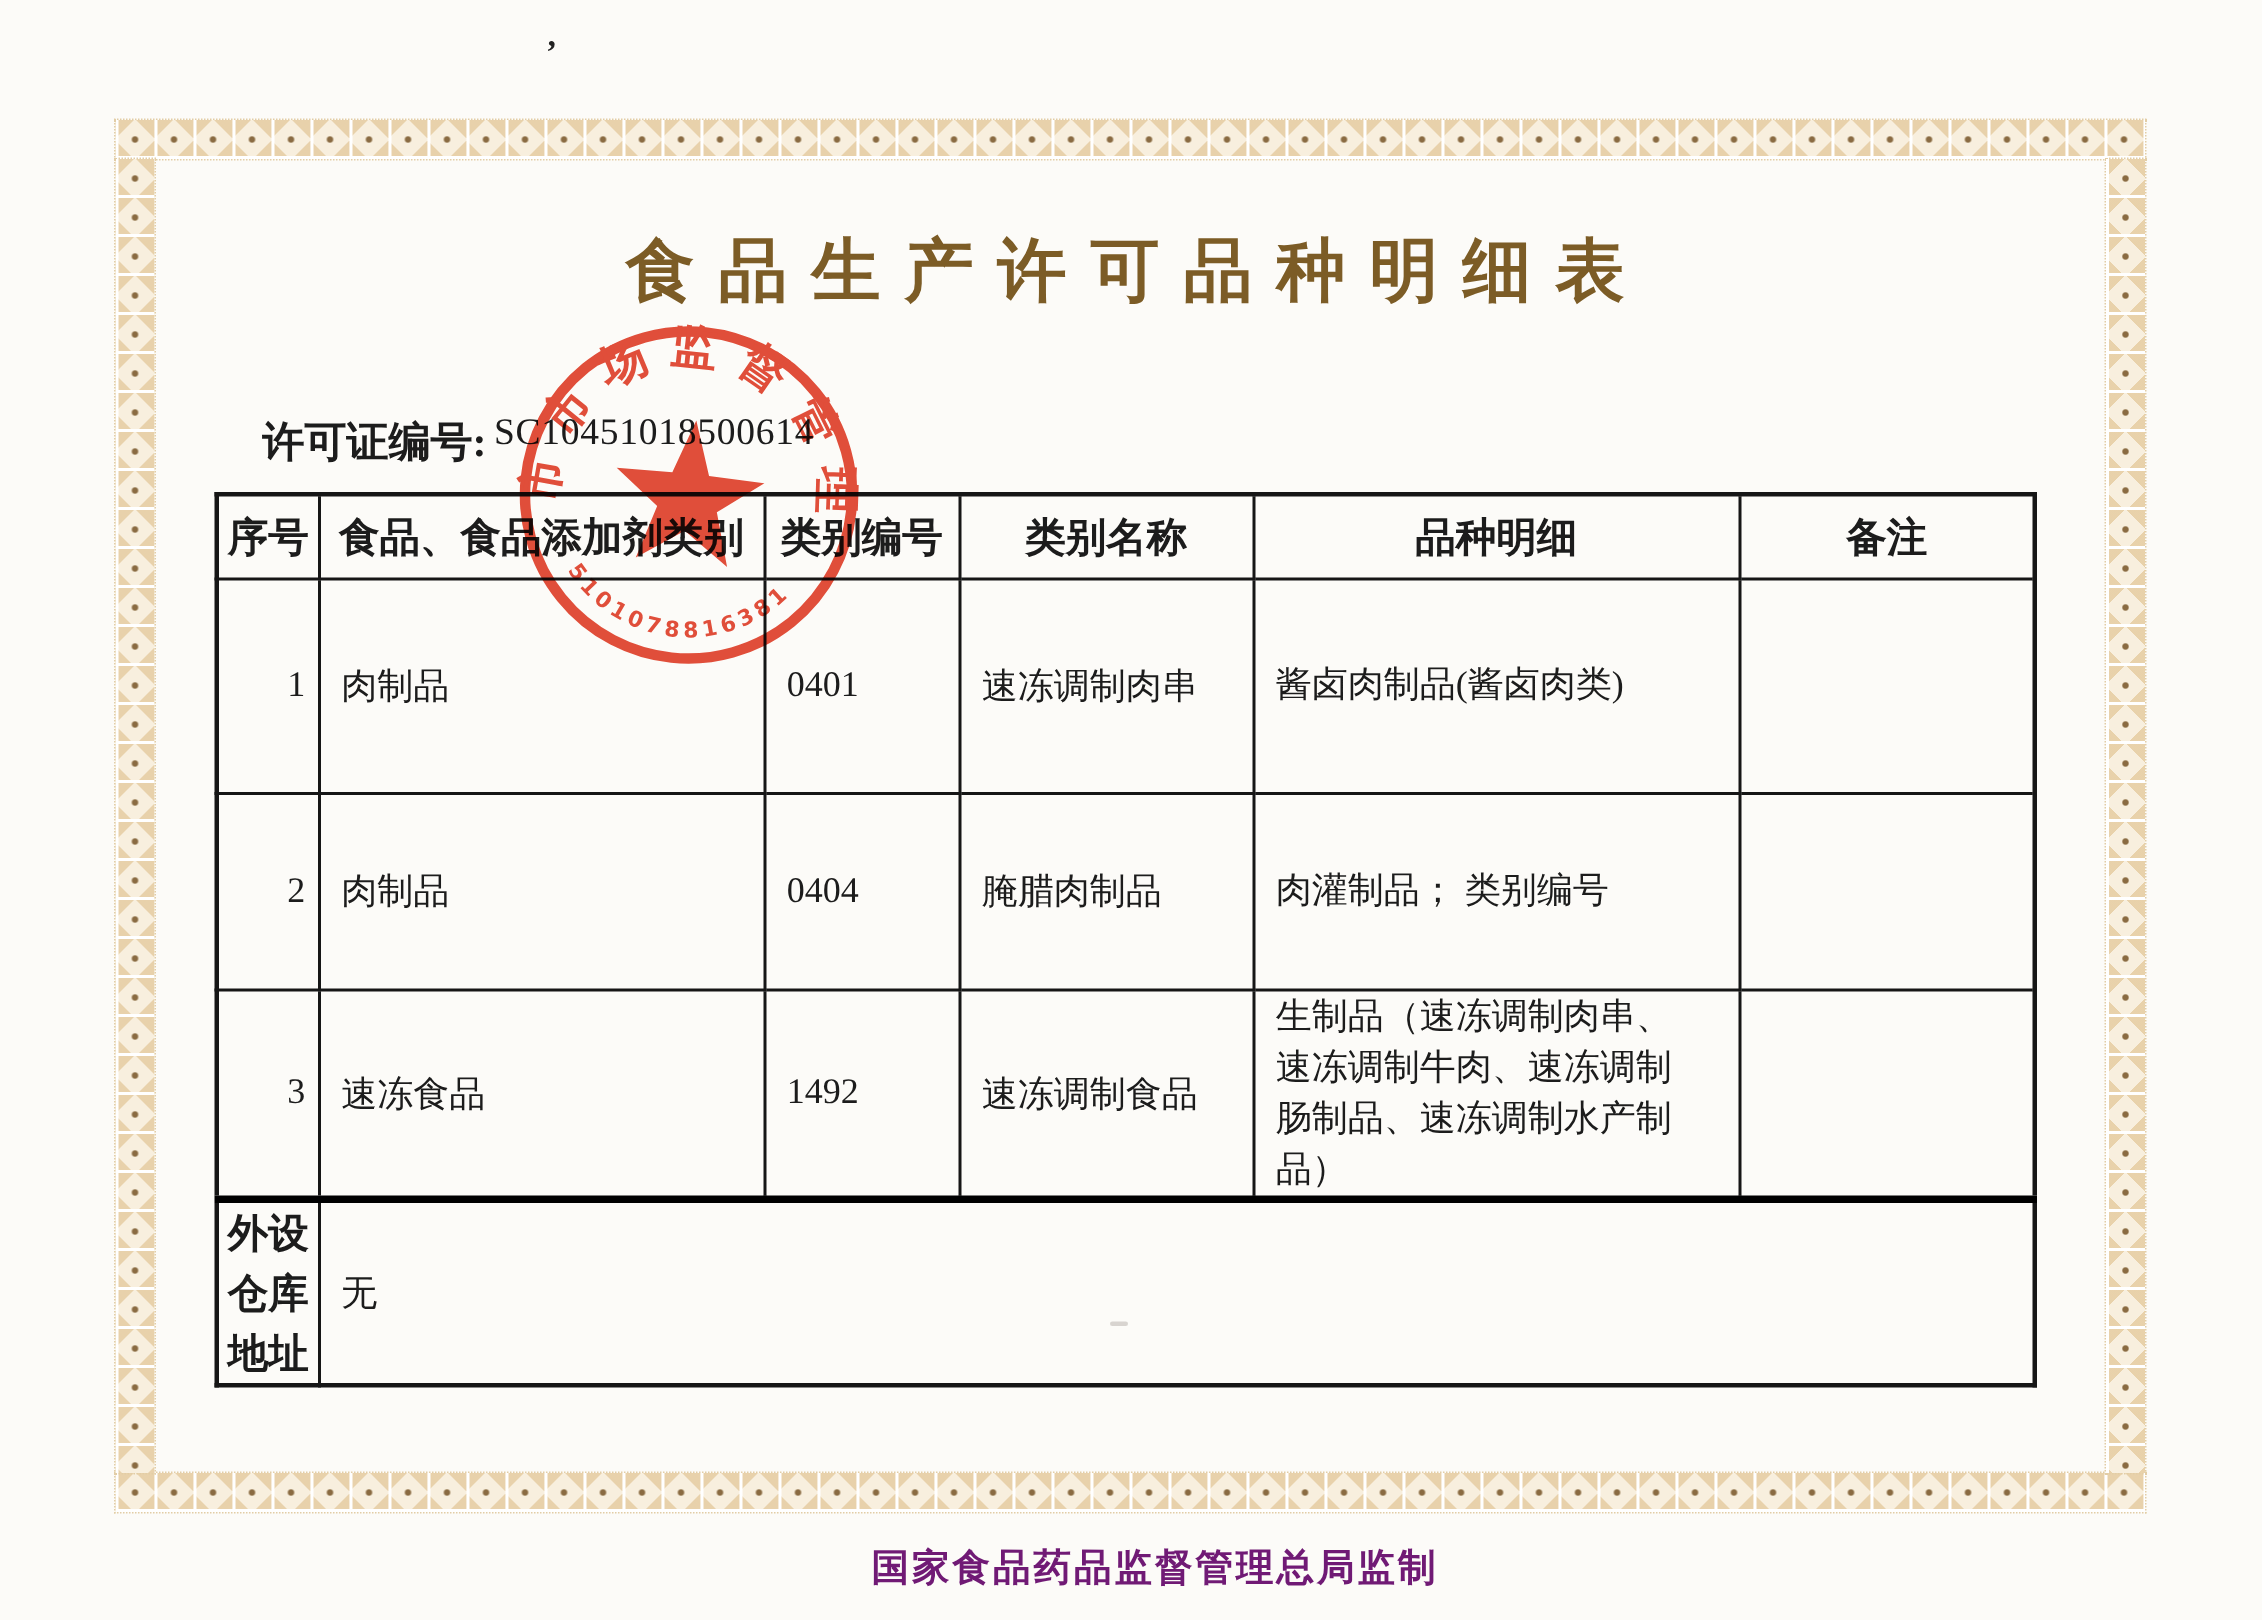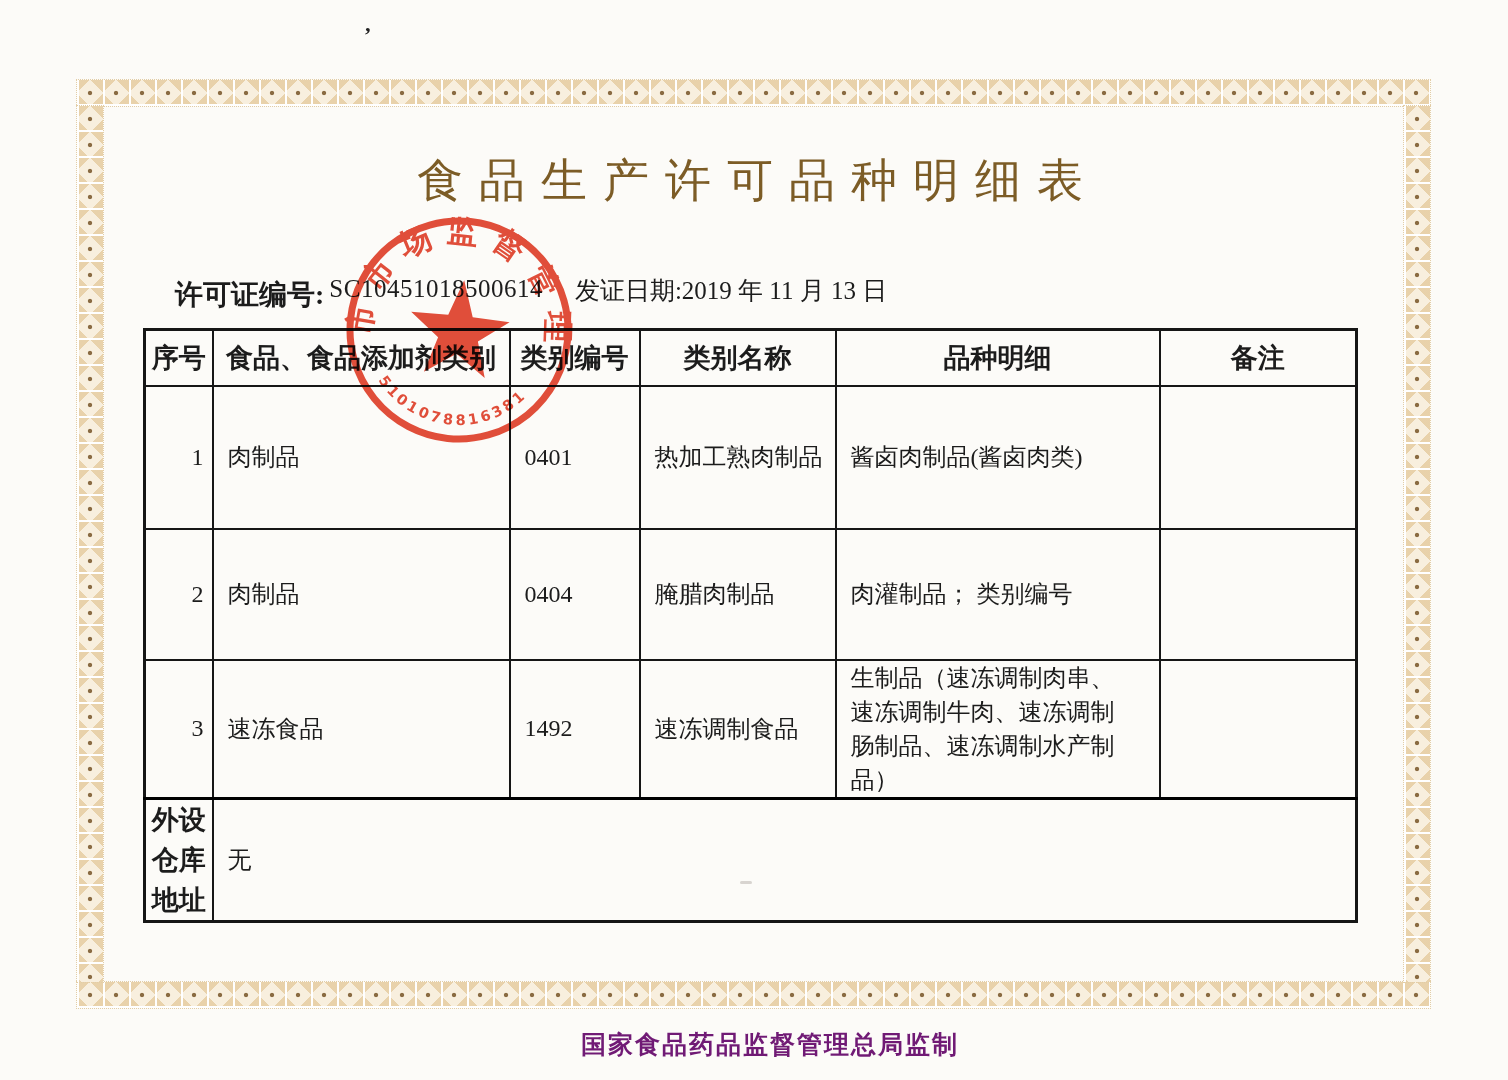--- a/index.html
+++ b/index.html
@@ -27,21 +27,21 @@
   .strip.bottom{left:0;right:0;bottom:0;height:26px;}
   .strip.left{left:0;top:26px;bottom:26px;width:26px;}
   .strip.right{right:0;top:26px;bottom:26px;width:26px;}
 
   .stray-mark{position:absolute;left:364px;top:22px;font-size:22px;font-weight:bold;color:#222;}
   .smudge{position:absolute;left:740px;top:881px;width:12px;height:3px;background:#b9b4ae;border-radius:2px;opacity:.55;}
 
   
   .title{
     position:absolute;left:0;top:150px;width:1508px;margin:0;
-    text-align:center;font-size:46px;font-weight:normal;
+    text-align:center;font-size:46px;font-weight:bold;
     letter-spacing:16px;padding-left:8px;box-sizing:border-box;
     color:#7c5c26;
   }
 
   
   .license-line{position:absolute;left:175px;top:260px;display:flex;align-items:center;white-space:nowrap;}
   .lic-label{font-size:28px;font-weight:bold;margin-top:16px;}
   .lic-number{font-size:25px;margin-top:3px;margin-left:5px;letter-spacing:.5px;}
   .lic-issue{font-size:25px;margin-top:7px;margin-left:32px;}
   .lic-valid{font-size:25px;margin-top:7px;margin-left:26px;}
@@ -56,21 +56,21 @@
   .doc-table th,.doc-table td{border:2px solid #161616;overflow:hidden;}
   .doc-table th{font-size:27px;font-weight:bold;text-align:center;padding:0;}
   .doc-table td{font-size:24px;vertical-align:middle;padding:0 10px 0 14px;}
   .doc-table td.no{text-align:right;padding-right:8px;}
   .doc-table td.detail{line-height:34px;padding-right:30px;}
   tr.r-head{height:56px;}
   tr.r1{height:143px;}
   tr.r2{height:131px;}
   tr.r3{height:136px;}
   tr.r-wh{height:118px;}
-  tr.r-wh th,tr.r-wh td{border-top:3px solid #000000;}
+  tr.r-wh th,tr.r-wh td{border-top:5px solid #000000;}
   .wh-label{
     font-size:27px;font-weight:bold;line-height:40px;
     text-align:left;padding:4px 2px 0 8px;vertical-align:top;
     word-break:break-all;
   }
   .wh-value{vertical-align:top;padding-top:14px;}
 
   
   .stamp{position:absolute;left:333px;top:204px;width:252px;height:252px;
     mix-blend-mode:multiply;opacity:.9;}
@@ -91,21 +91,20 @@
   <div class="strip bottom"></div>
   <div class="strip left"></div>
   <div class="strip right"></div>
 </div>
 
 <h1 class="title">食品生产许可品种明细表</h1>
 
 <div class="license-line">
   <span class="lic-label">许可证编号:</span>
   <span class="lic-number">SC10451018500614</span>
-  <span class="lic-issue">发证日期:2019 年 11 月 13 日</span>
 </div>
 
 <table class="doc-table">
   <colgroup>
     <col style="width:68px">
       <col style="width:297px">
       <col style="width:130px">
     <col style="width:196px">
       <col style="width:324px">
       <col style="width:197px">
@@ -116,21 +115,21 @@
     <th>食品、食品添加剂类别</th>
     <th>类别编号</th>
     <th>类别名称</th>
     <th>品种明细</th>
     <th>备注</th>
   </tr>
   <tr class="r1">
     <td class="no">1</td>
     <td>肉制品</td>
     <td>0401</td>
-    <td>热加工熟肉制品</td>
+    <td>速冻调制肉串</td>
     <td class="detail">酱卤肉制品(酱卤肉类)</td>
     <td></td>
   </tr>
   <tr class="r2">
     <td class="no">2</td>
     <td>肉制品</td>
     <td>0404</td>
     <td>腌腊肉制品</td>
     <td class="detail">肉灌制品； 类别编号</td>
     <td></td>

